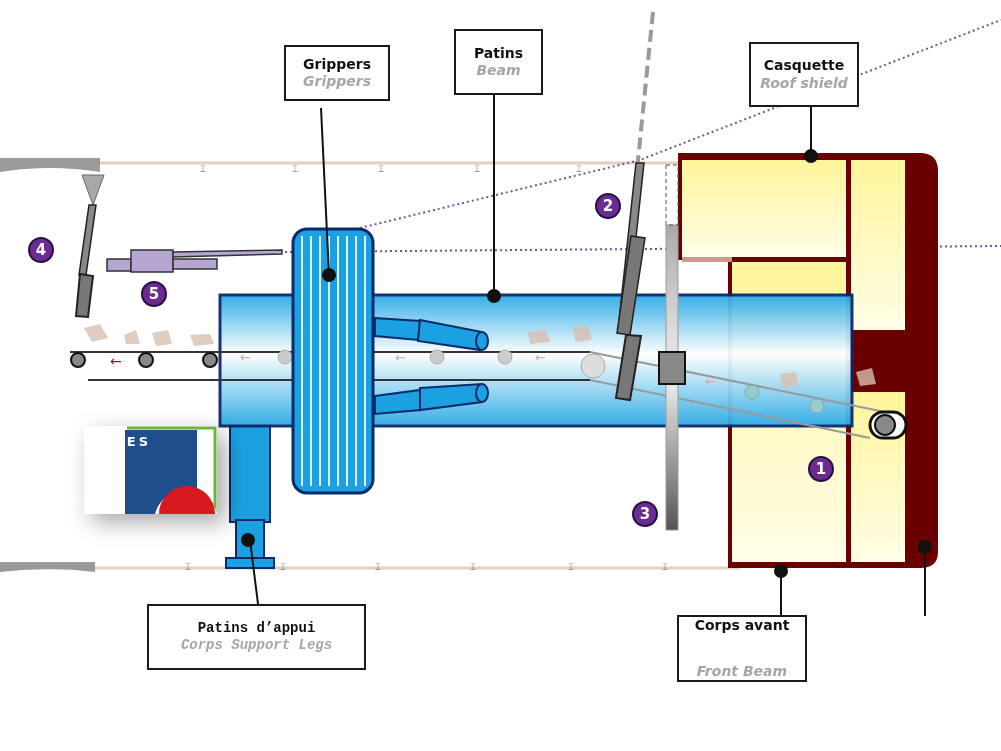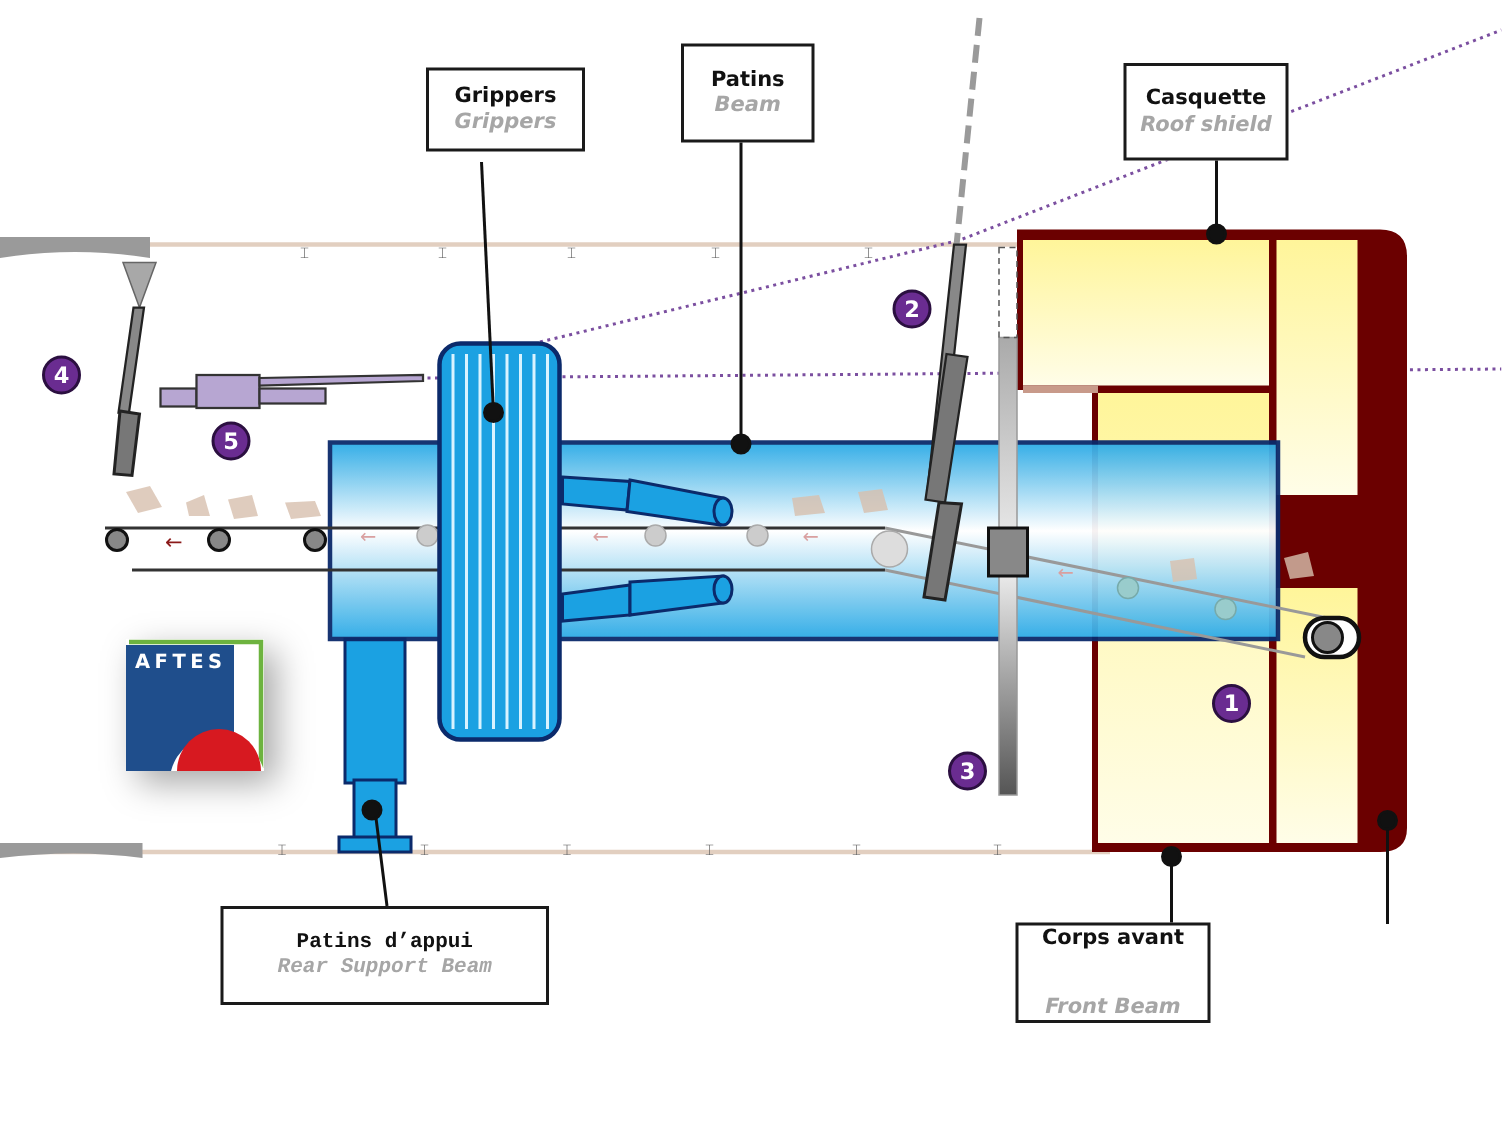--- a/index.html
+++ b/index.html
@@ -14,20 +14,21 @@
   .label-en { font-style: italic; font-weight: bold; font-size: 14px; color: #a6a6a6; }
   .badge {
     position: absolute; width: 26px; height: 26px; border-radius: 50%;
     background: #6a2c91; border: 2px solid #2b0f40; box-sizing: border-box;
     color: #fff; font-weight: bold; font-size: 15px;
     display: flex; align-items: center; justify-content: center;
   }
   .logo {
     position: absolute; left: 84px; top: 426px; width: 92px; height: 88px;
     box-shadow: 8px 8px 22px rgba(0,0,0,0.35);
+    padding-left: 41px;
   }
   .logo-text {
     position: absolute; left: 6px; top: 8px; color: #fff; font-weight: bold;
     font-size: 13px; letter-spacing: 3px;
   }
 </style>
 </head>
 <body>
 
 <div id="stage">
@@ -186,21 +187,21 @@
   <div class="label-box" style="left:454px;top:29px;width:89px;height:66px;">
     <span class="label-fr">Patins</span>
     <span class="label-en">Beam</span>
   </div>
   <div class="label-box" style="left:749px;top:42px;width:110px;height:65px;">
     <span class="label-fr">Casquette</span>
     <span class="label-en">Roof shield</span>
   </div>
   <div class="label-box" style="left:147px;top:604px;width:219px;height:66px;font-family:Liberation Mono, monospace;">
     <span class="label-fr">Patins d’appui</span>
-    <span class="label-en">Rear Support Beam</span>
+    <span class="label-en">Corps Support Legs</span>
   </div>
   <div class="label-box" style="left:677px;top:615px;width:130px;height:67px;justify-content:space-between;">
     <span class="label-fr">Corps avant</span>
     <span class="label-en">Front Beam</span>
   </div>
 
   
   <div class="badge" style="left:808px;top:456px;">1</div>
   <div class="badge" style="left:595px;top:193px;">2</div>
   <div class="badge" style="left:632px;top:501px;">3</div>

